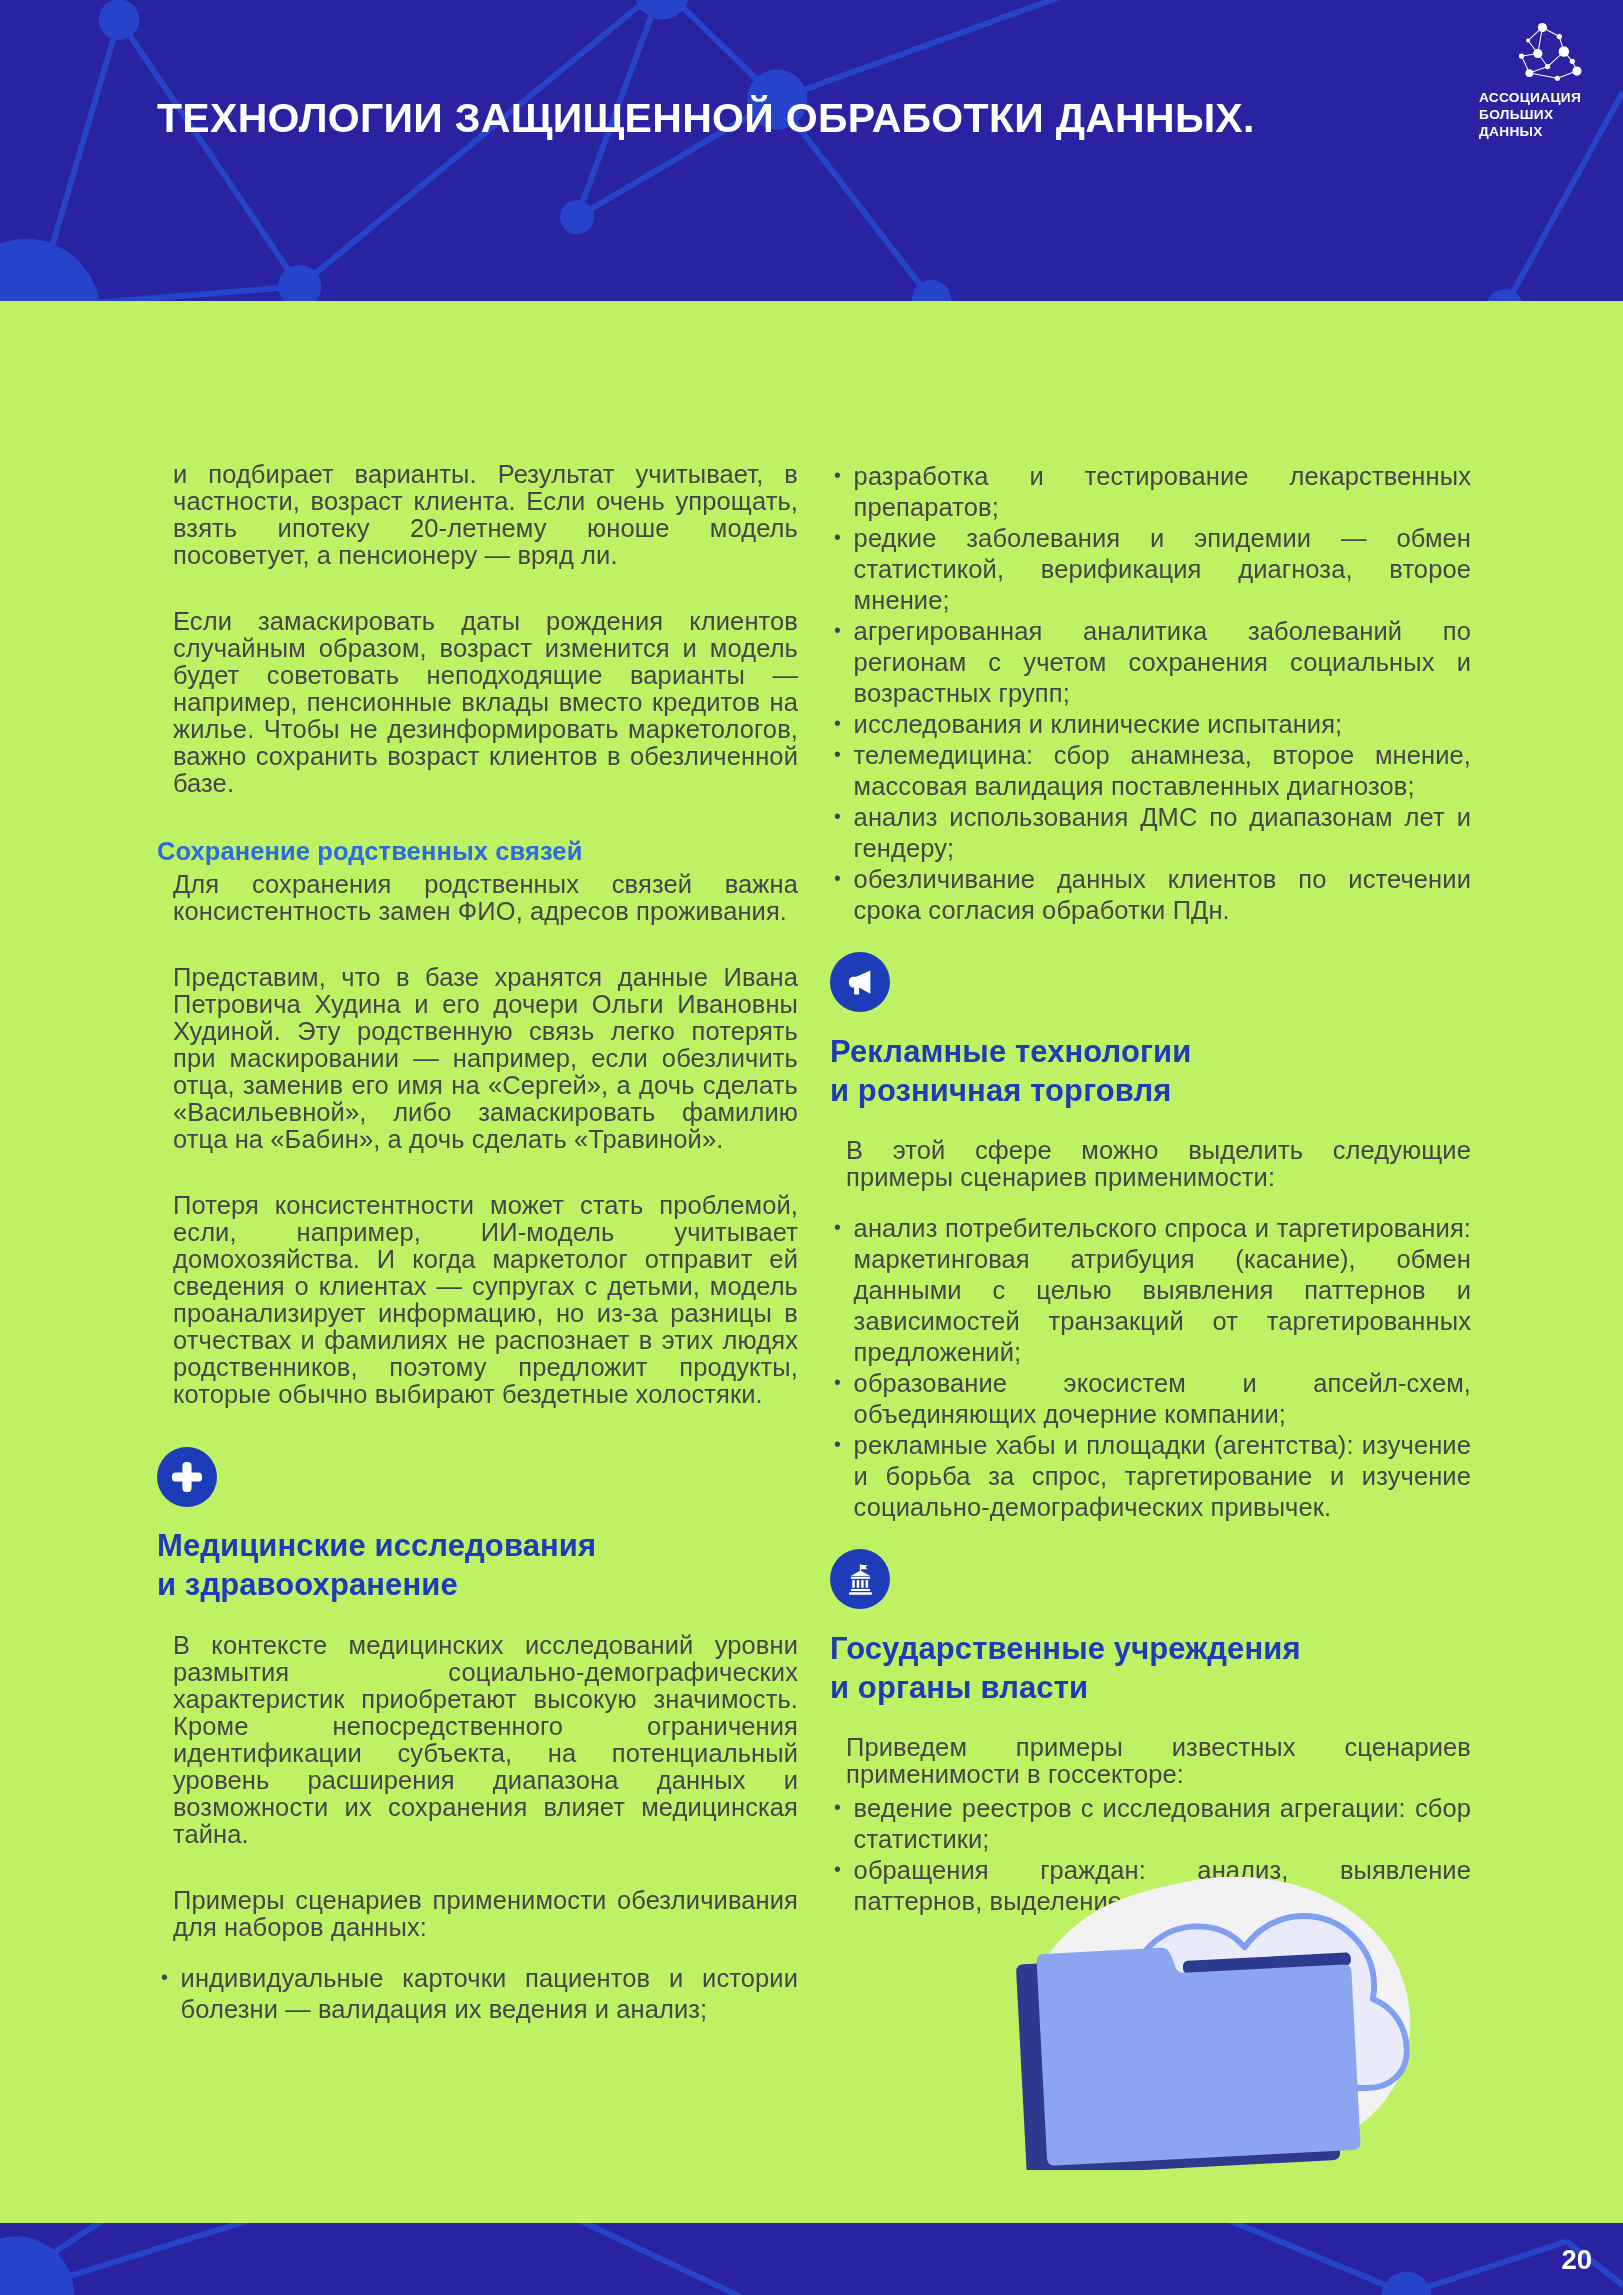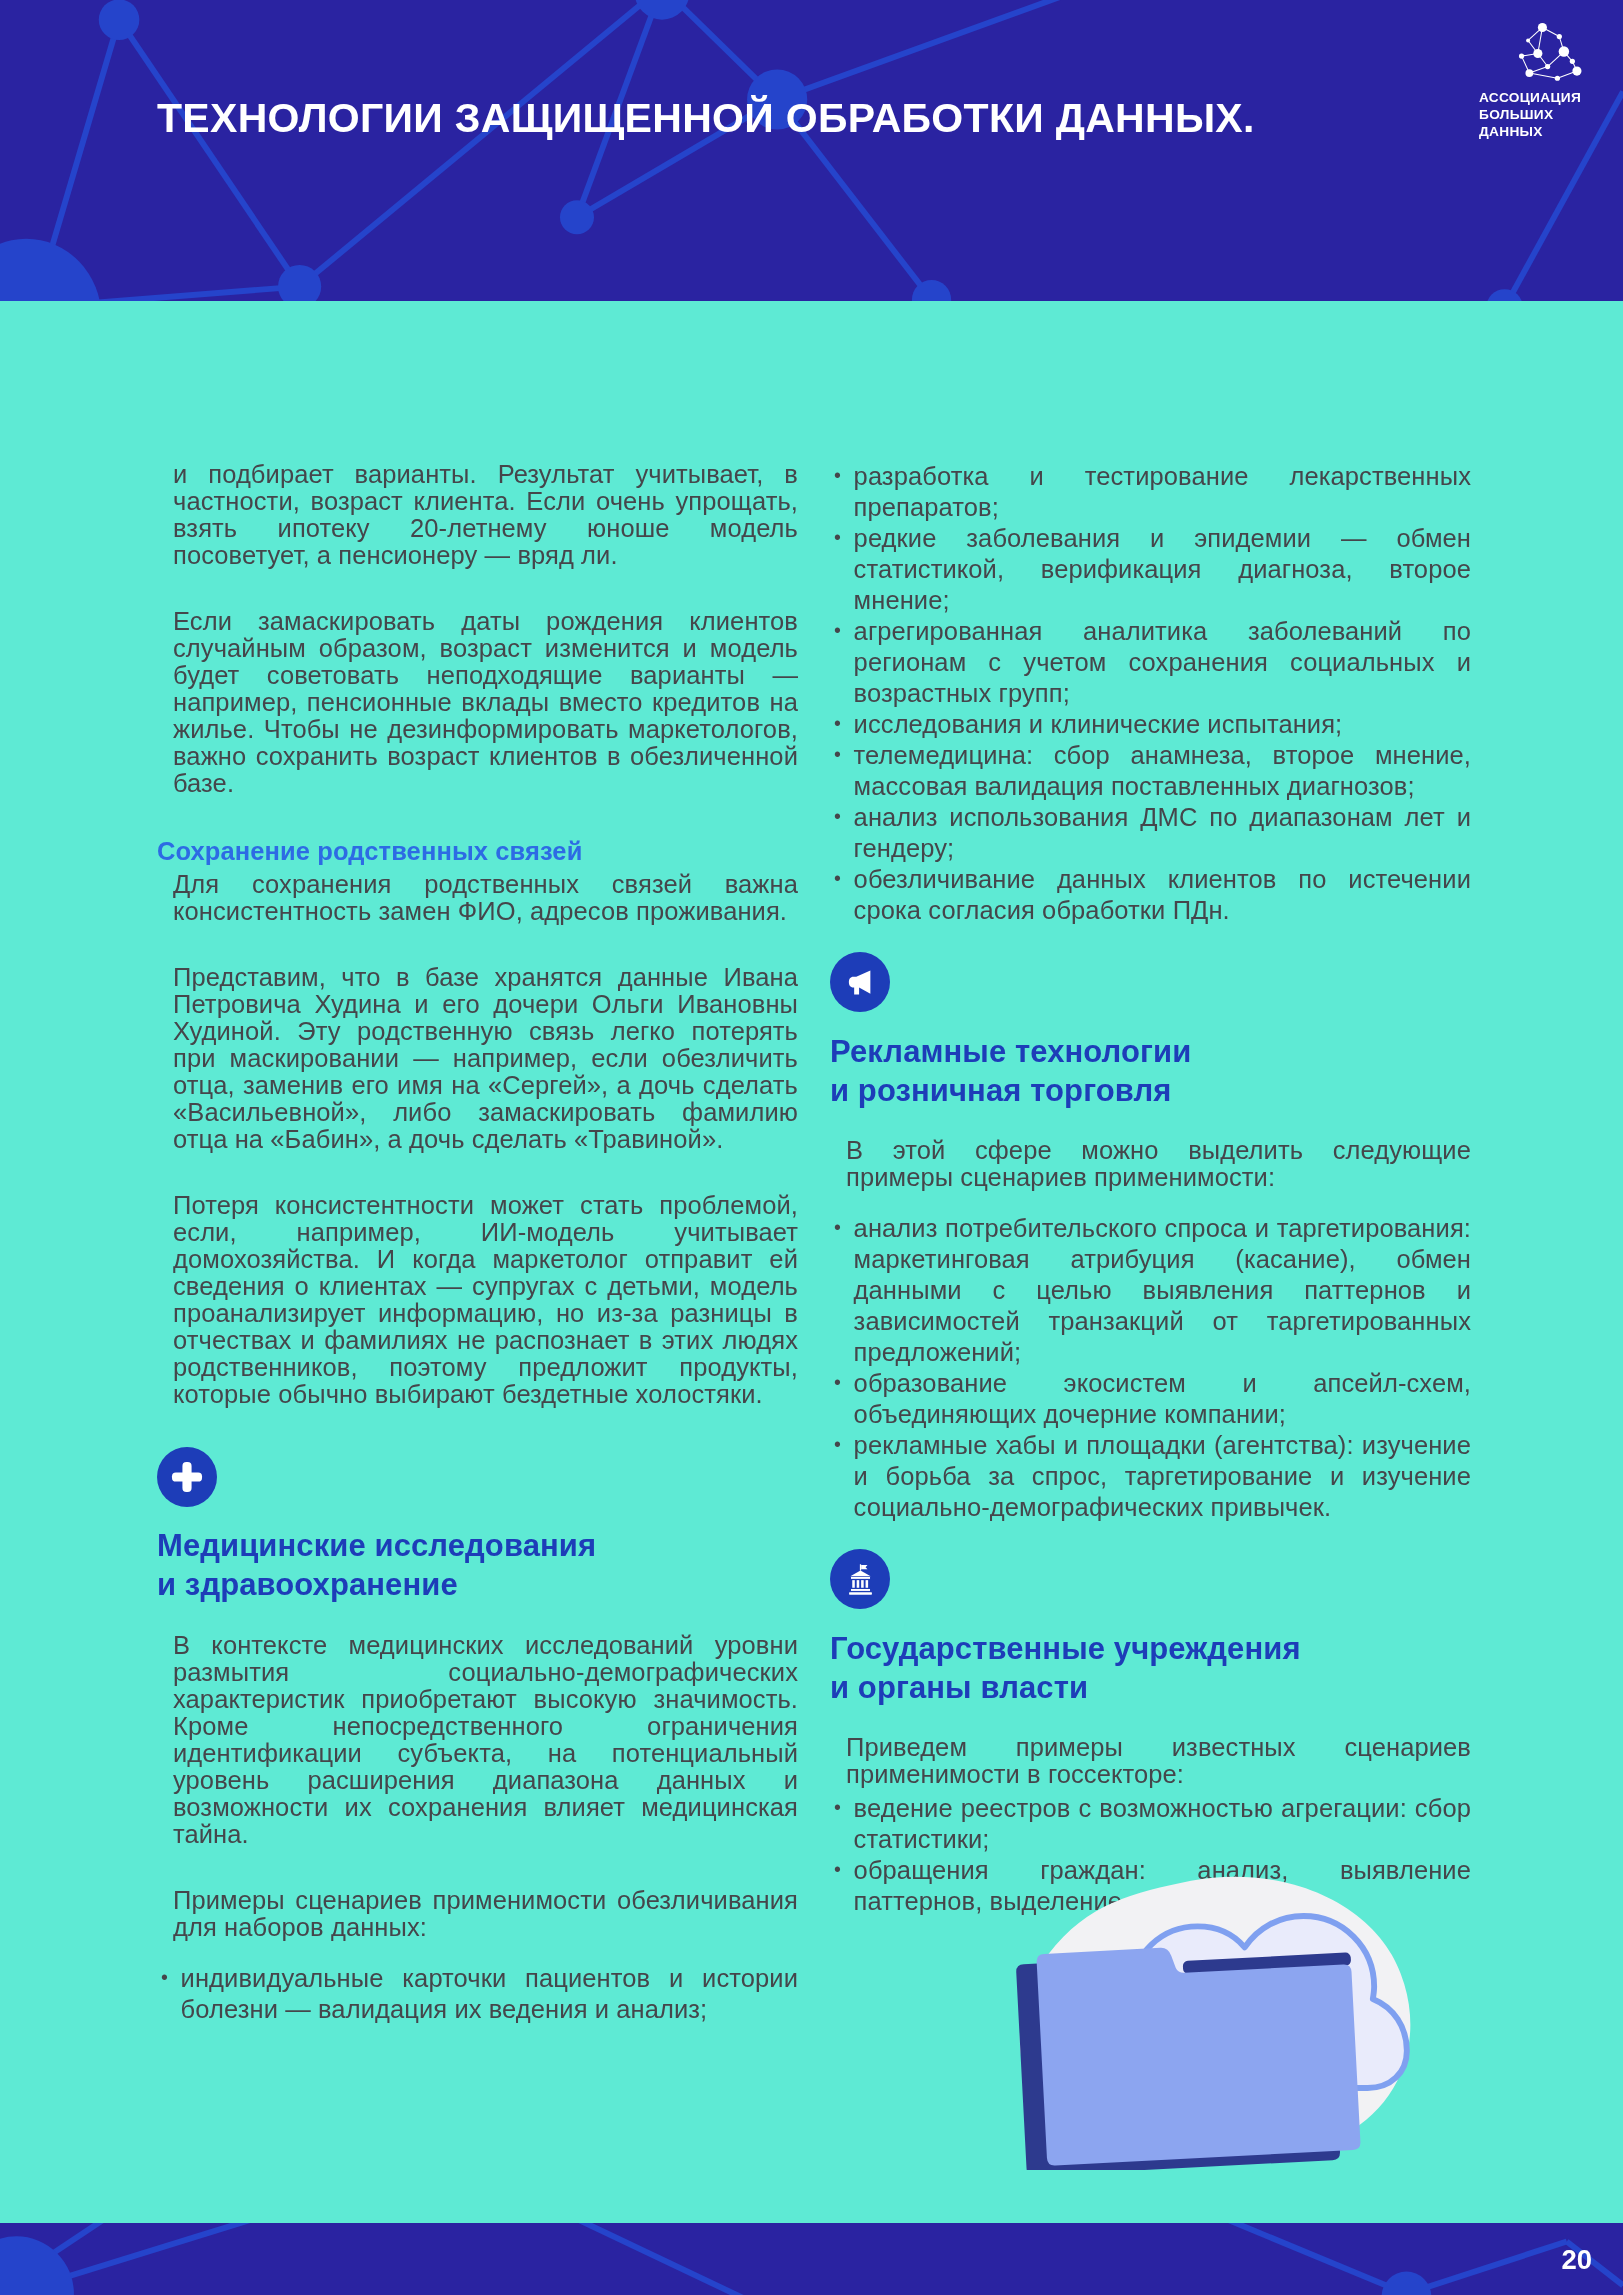--- a/index.html
+++ b/index.html
@@ -1,17 +1,17 @@
 <!DOCTYPE html>
 <html lang="ru" style="font-size:10.5px"><head>
 <meta charset="utf-8">
 <style>
   html,body{margin:0;padding:0;background:#ffffff;}
   .page{
-    position:relative;width:1623px;height:2295px;background:#5eead4;
+    position:relative;width:1623px;height:2295px;background:#bef264;
     font-family:"Liberation Sans", sans-serif;overflow:hidden;
   }
 
   
   .header{position:absolute;left:0;top:0;width:1623px;height:301px;background:#2A23A1;overflow:hidden;}
   .header svg.pattern{position:absolute;left:0;top:0;}
   .title{position:absolute;left:157px;top:92px;color:#ffffff;font-weight:800;
          font-size:41px;line-height:52px;letter-spacing:0.3px;z-index:2;}
   .title span{display:block;}
   .logo{position:absolute;top:22px;right:13px;width:131px;color:#ffffff;z-index:2;text-align:left;}
@@ -201,21 +201,21 @@
         </svg>
       </span>
       <div class="stitle">
         <span>Государственные учреждения</span>
         <span>и органы власти</span>
       </div>
     </div>
 
     <p class="intro">Приведем примеры известных сценариев применимости в госсекторе:</p>
     <ul class="tight">
-      <li>ведение реестров с возможностью агрегации: сбор статистики;</li>
+      <li>ведение реестров с исследования агрегации: сбор статистики;</li>
       <li>обращения граждан: анализ, выявление паттернов, выделение сегментов.</li>
     </ul>
   </div>
 
   <div class="illustration">
     <svg width="497" height="308" viewBox="0 0 760 470">
       <path fill="#F2F2F4" d="M390 28 C 545 0 685 72 716 186 C 746 286 702 382 612 422 C 542 452 472 440 422 452 C 342 470 242 462 182 400 C 112 330 112 220 172 140 C 232 62 302 46 390 28 Z"></path>
       <path fill="#E9EBFB" stroke="#7FA0F0" stroke-width="9" stroke-linejoin="round" d="M 300 345 C 258 345 232 310 232 272 C 232 232 260 200 300 195 C 300 140 345 98 400 98 C 430 98 455 110 472 130 C 492 100 525 82 562 82 C 622 82 670 130 670 190 C 670 196 669 203 668 209 C 700 222 720 252 720 288 C 720 322 695 345 660 345 Z"></path>
       <g transform="rotate(-3 400 300)">
         <path fill="#2D3A8E" d="M130,154 Q130,142 142,142 L320,142 Q332,142 336,155 L342,174 Q345,182 355,182 L598,182 Q610,182 610,194 L610,454 Q610,466 598,466 L142,466 Q130,466 130,454 Z"></path>

